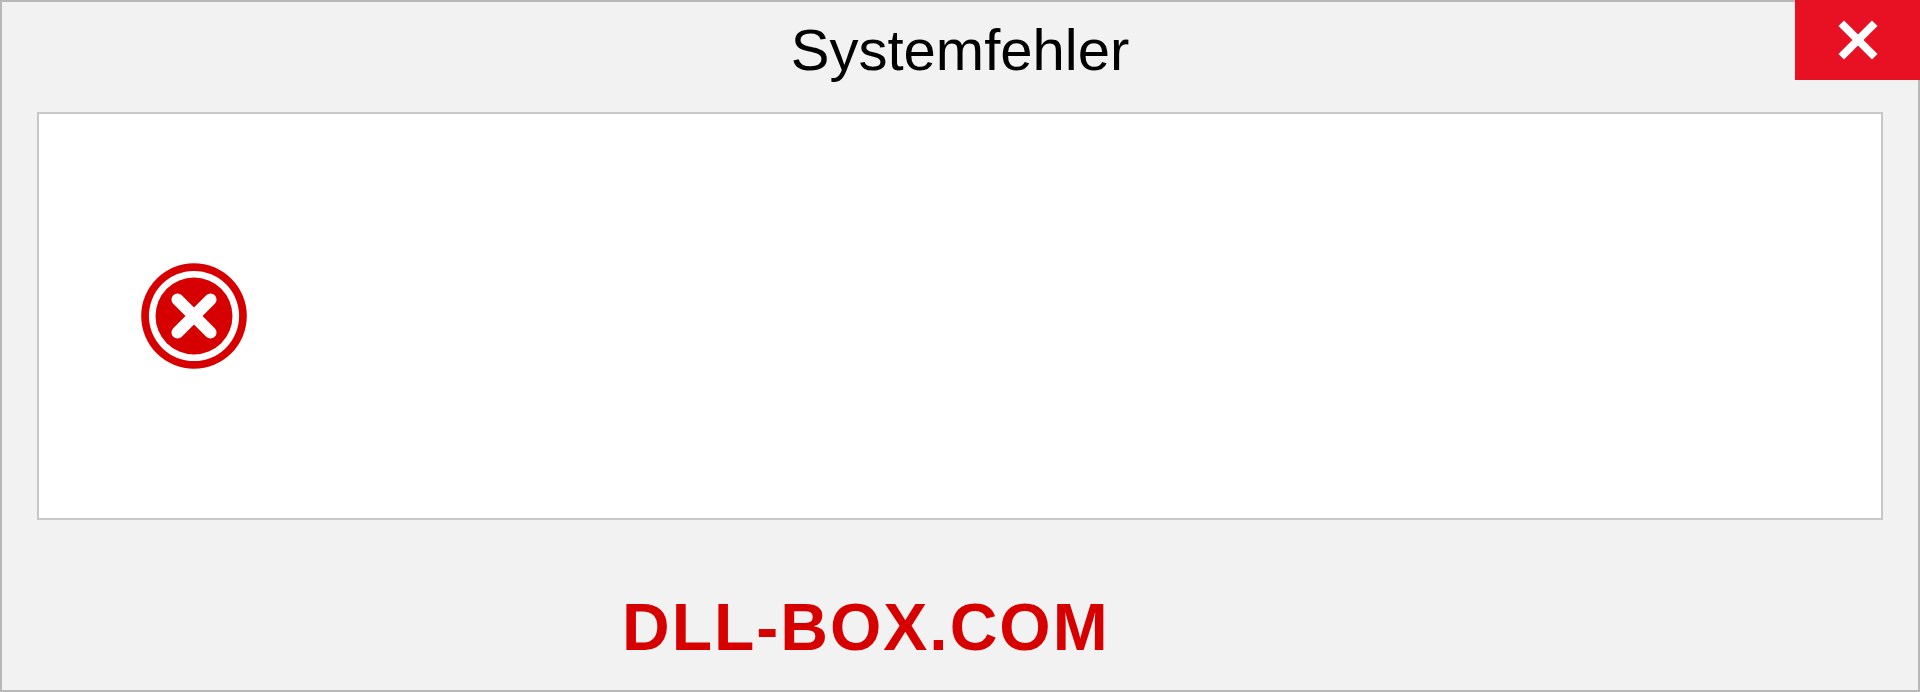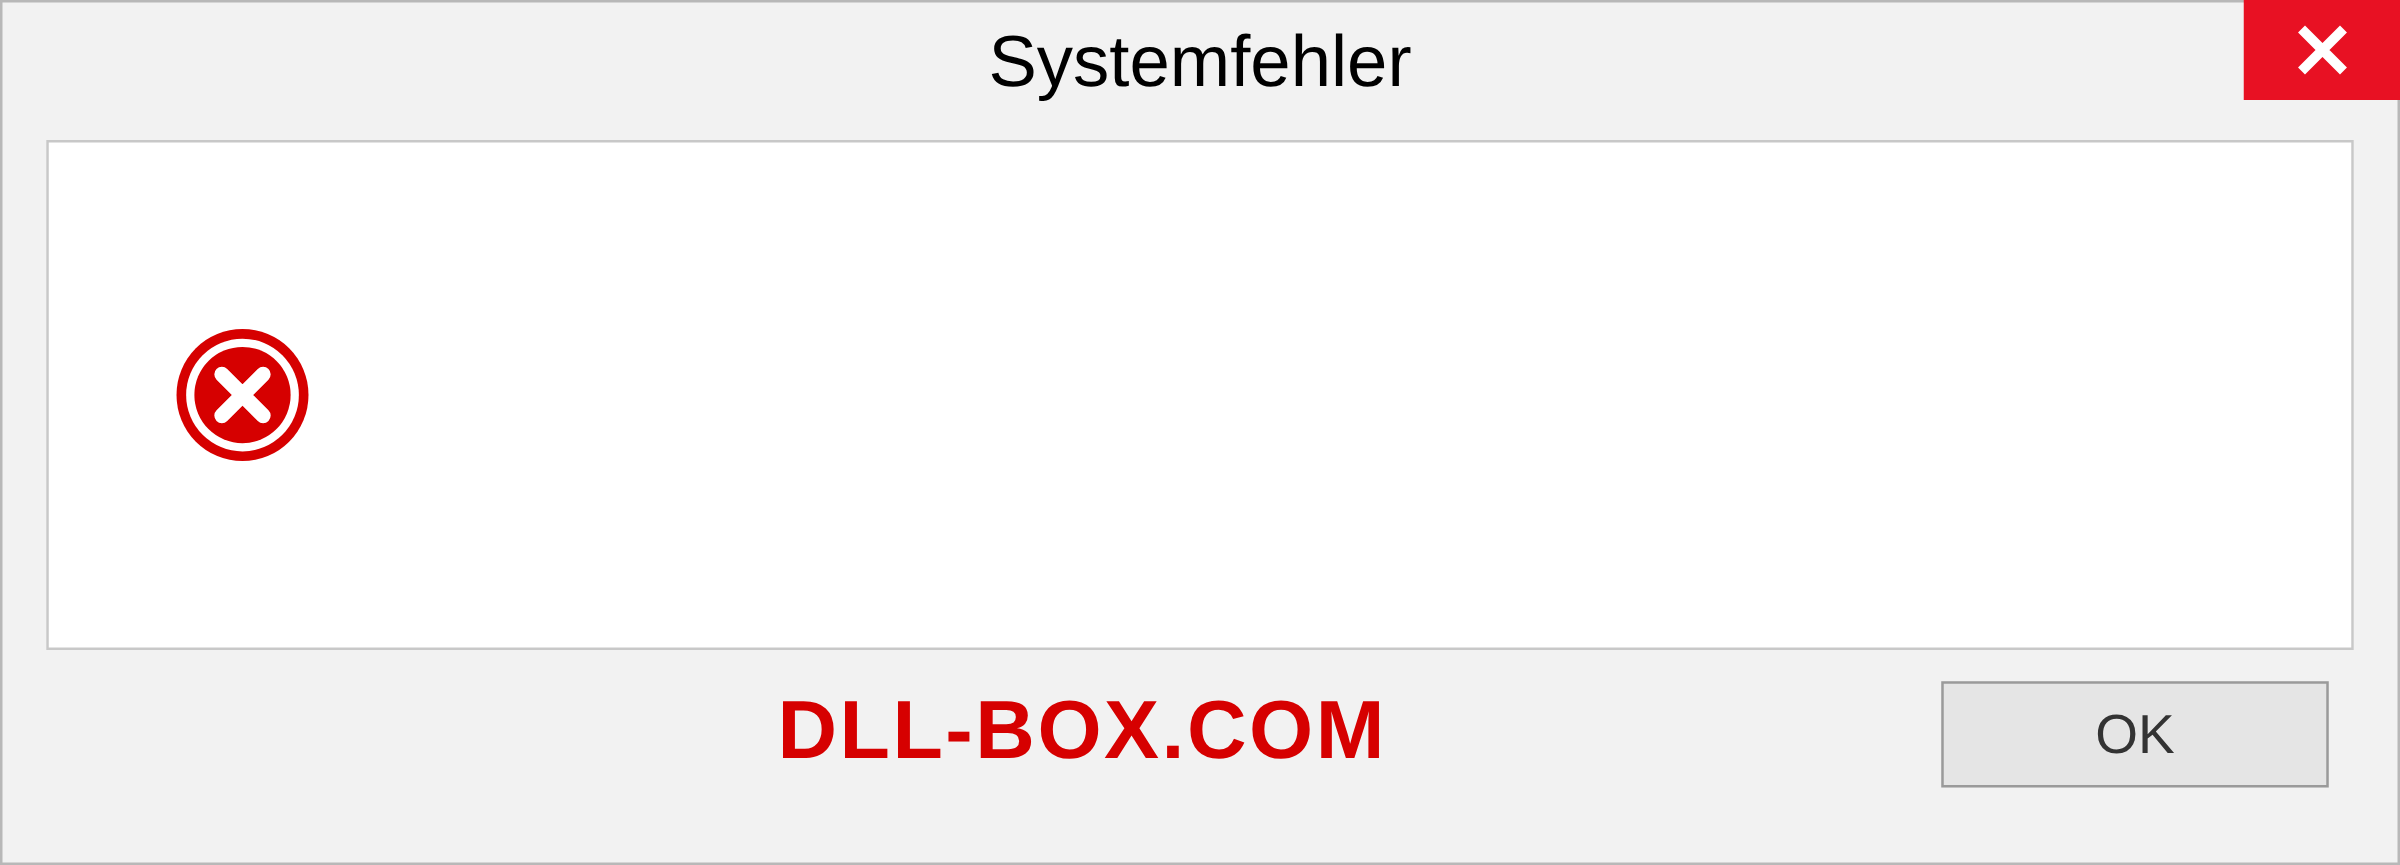--- a/index.html
+++ b/index.html
@@ -68,21 +68,21 @@
       margin-right: 55px;
     }
     .message {
       font-size: 46px;
       line-height: 1.35;
       color: #000;
     }
     .footer {
       height: 145px;
       display: flex;
-      align-items: flex-start;
+      align-items: flex-end;
       justify-content: space-between;
       padding: 0 55px 25px 0;
     }
     .watermark {
       font-size: 66px;
       font-weight: 900;
       color: #d60000;
       letter-spacing: 2px;
       margin-left: 620px;
       font-family: Arial, sans-serif;
@@ -119,17 +119,14 @@
         <circle cx="50" cy="50" r="48" fill="#d60000"></circle>
         <circle cx="50" cy="50" r="41" fill="#fff"></circle>
         <circle cx="50" cy="50" r="35" fill="#d60000"></circle>
         <path d="M35 35 L65 65 M65 35 L35 65" stroke="#fff" stroke-width="11" stroke-linecap="round" fill="none"></path>
       </svg>
     </div>
   </div>
 
   <div class="footer">
     <div class="watermark">DLL-BOX.COM</div>
-    <div class="ok-btn">
-      <span>OK</span>
-    </div>
   </div>
 </div>
 
 </body></html>

